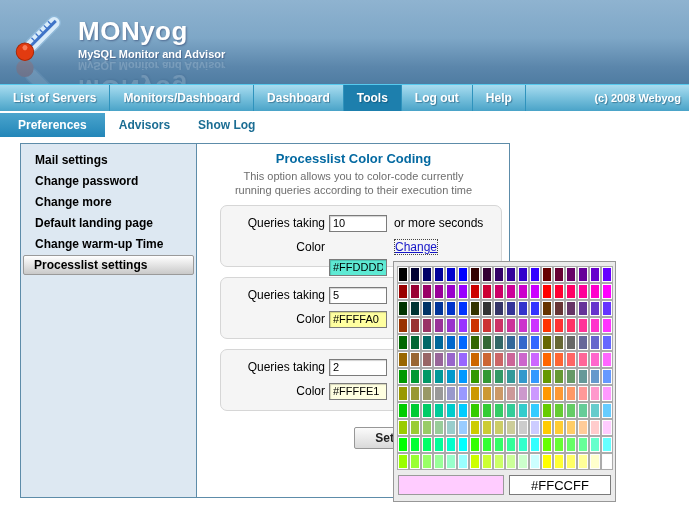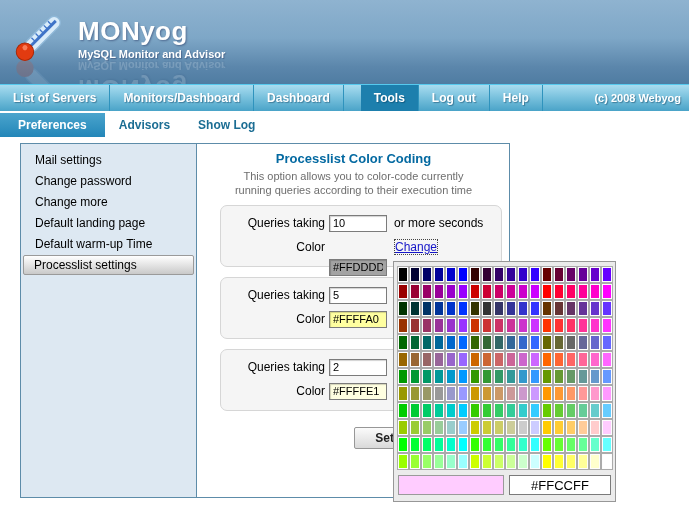--- a/index.html
+++ b/index.html
@@ -17,35 +17,35 @@
   .app-name { font-size:26px; font-weight:bold; letter-spacing:0.5px; text-shadow:1px 1px 2px rgba(0,0,50,.35); }
   .tagline { font-size:11px; font-weight:bold; margin-top:1px; text-shadow:1px 1px 1px rgba(0,0,50,.3); }
   .brand.reflect { top:52px; transform:scaleY(-1); opacity:.17; filter:blur(.4px); pointer-events:none; }
 
   
   .main-nav { position:absolute; left:0; top:84px; width:689px; height:27px; display:flex; align-items:stretch;
     background:linear-gradient(to bottom,#a9dcf0 0%, #7cc3de 45%, #4aa3c8 100%);
     border-top:1px solid #56c9ee; }
   .tab { padding:0 13px; line-height:26px; color:#fff; font-size:12px; font-weight:bold;
     border-right:1px solid #2f93bd; cursor:pointer; text-shadow:1px 1px 1px rgba(0,40,70,.4); }
-  .tab.active { background:#1d7fad;margin-left:17px; }
+  .tab.active { background:#1d7fad; }
   .nav-copyright { margin-left:auto; padding-right:8px; line-height:26px; color:#fff; font-size:11px; font-weight:bold;
     text-shadow:1px 1px 1px rgba(0,40,70,.4); }
 
   
   .sub-nav { position:absolute; left:0; top:113px; width:689px; height:24px; display:flex; background:#fff; }
   .subtab { line-height:24px; font-size:12px; font-weight:bold; color:#1b6d93; padding:0 14px; cursor:pointer; }
   .subtab.active { background:linear-gradient(to bottom,#4aa4cd,#2386b8); color:#fff; padding:0 18px; }
 
   
   .content-panel { position:absolute; left:20px; top:143px; width:490px; height:355px;
     border:1px solid #5d8ca9; background:#fff; }
   .settings-sidebar { position:absolute; left:0; top:0; bottom:0; width:176px;
     background:#dde8f2; border-right:1px solid #5d8ca9; padding-top:6px; }
-  .side-item { font-size:12px; font-weight:normal; color:#000; padding:3px 4px 3px 12px; margin:0 2px 1px 2px; cursor:pointer; }
+  .side-item { font-size:12px; font-weight:bold; color:#000; padding:3px 4px 3px 12px; margin:0 2px 1px 2px; cursor:pointer; }
   .side-item.selected { background:linear-gradient(to bottom,#ffffff,#c9c9c9);
     border:1px solid #9a9a9a; border-radius:2px; padding:2px 4px 2px 10px; }
 
   .main-area { position:absolute; left:177px; top:0; right:0; bottom:0; padding-top:7px; }
   .page-title { font-size:13px; font-weight:bold; color:#0369a1; text-align:center; }
   .page-desc { font-size:11px; color:#6e6e6e; text-align:center; line-height:14px; }
   .page-desc.first { margin-top:3px; }
 
   .rows-wrap { margin-top:8px; }
   .group-box { width:282px; height:62px; margin:0 0 10px 22px; background:#f5f5f5;
@@ -128,37 +128,37 @@
       <div class="subtab">Advisors</div>
       <div class="subtab">Show Log</div>
     </div>
 
   <div class="content-panel">
     <aside class="settings-sidebar" id="settings-sidebar">
         <div class="side-item">Mail settings</div>
         <div class="side-item">Change password</div>
         <div class="side-item">Change more</div>
         <div class="side-item">Default landing page</div>
-        <div class="side-item">Default warm-up Time</div>
+        <div class="side-item">Change warm-up Time</div>
         <div class="side-item selected">Processlist settings</div>
       </aside>
     <section class="main-area">
       <h1 class="page-title">Processlist Color Coding</h1>
       <p class="page-desc first">This option allows you to color-code currently</p>
       <p class="page-desc">running queries according to their execution time</p>
       <div class="rows-wrap" id="form-rows">
           <div class="group-box">
             <div class="frow">
               <div class="flabel">Queries taking</div>
               <input class="sec-input" value="10" style="">
               <span class="suffix">or more seconds</span>
             </div>
             <div class="frow">
               <div class="flabel">Color</div>
-              <input class="color-input" value="#FFDDDD" style="background: #a3a3a3; margin-top: 40px;">
+              <input class="color-input" value="#FFDDDD" style="background: #5eead4; margin-top: 40px;">
               <a class="change-link focused">Change</a>
             </div>
           </div>
           <div class="group-box">
             <div class="frow">
               <div class="flabel">Queries taking</div>
               <input class="sec-input" value="5" style="">
               <span class="suffix">or more seconds</span>
             </div>
             <div class="frow">

